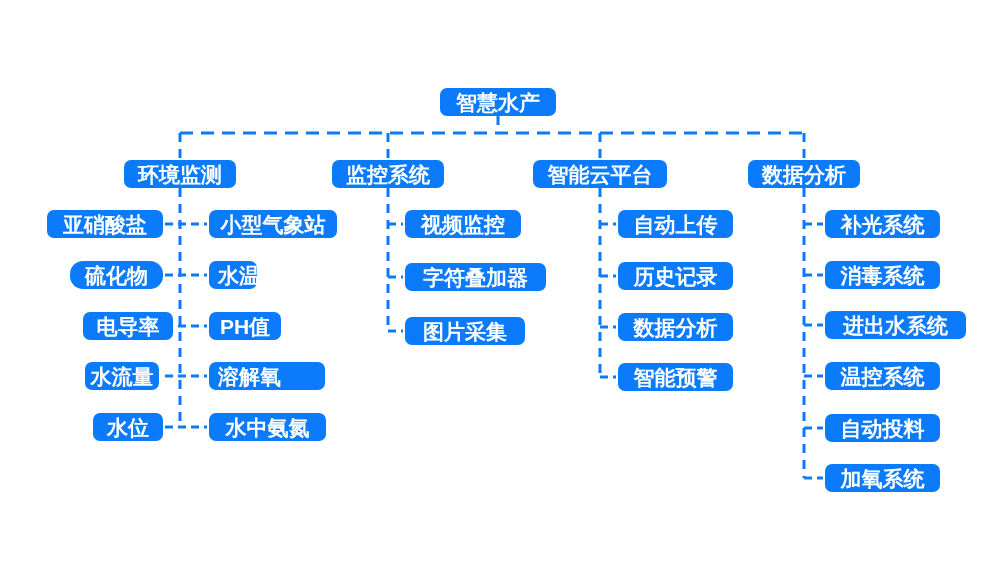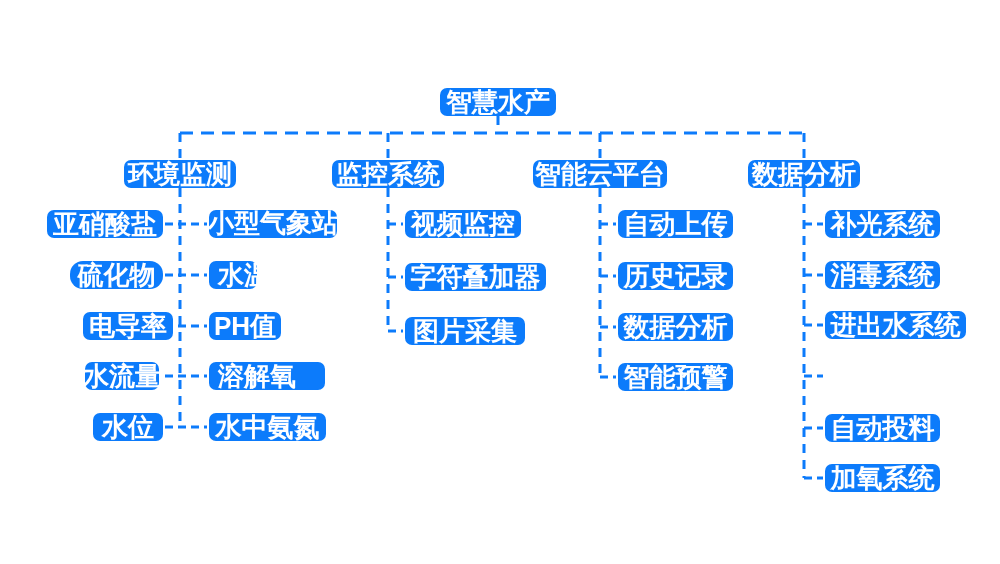--- a/index.html
+++ b/index.html
@@ -17,21 +17,21 @@
   }
   .canvas{position:relative;width:1000px;height:564px;background:var(--color-background);}
   svg.connectors{position:absolute;left:0;top:0;width:1000px;height:564px;}
   svg.connectors path{fill:none;stroke:var(--color-connector);stroke-width:3;}
   .dash-rail{stroke-dasharray:13 8;}
   .dash-spine{stroke-dasharray:9 7;}
   .dash-stub{stroke-dasharray:8 5;}
   .node{
     position:absolute;height:28px;box-sizing:border-box;
     background:var(--color-node);color:var(--color-text);
-    border-radius:7px;font-size:26px;font-weight:bold;line-height:1;
+    border-radius:7px;font-size:21px;font-weight:bold;line-height:1;
     display:flex;align-items:center;justify-content:center;
     white-space:nowrap;cursor:default;
   }
   .node.align-left{justify-content:flex-start;padding-left:9px;}
 </style>
 </head>
 <body>
 
 <div class="canvas">
 
@@ -79,34 +79,35 @@
   <div class="node" style="left:332px;top:160px;width:112px;">监控系统</div>
   <div class="node" style="left:533px;top:160px;width:134px;">智能云平台</div>
   <div class="node" style="left:748px;top:160px;width:112px;">数据分析</div>
 
   <div class="node" style="left:47px;top:210px;width:116px;">亚硝酸盐</div>
   <div class="node" style="left:70px;top:261px;width:93px;border-radius:13px;">硫化物</div>
   <div class="node" style="left:83px;top:312px;width:90px;border-radius:7px;">电导率</div>
   <div class="node" style="left:85px;top:362px;width:74px;">水流量</div>
   <div class="node" style="left:93px;top:413px;width:70px;">水位</div>
 
-  <div class="node" style="left:209px;top:210px;width:128px;font-family:Liberation Serif, serif;">小型气象站</div>
+  <div class="node" style="left:209px;top:210px;width:128px;">小型气象站</div>
   <div class="node align-left" style="left:209px;top:261px;width:48px;">水温</div>
   <div class="node" style="left:209px;top:312px;width:72px;">PH值</div>
   <div class="node align-left" style="left:209px;top:362px;width:116px;">溶解氧</div>
   <div class="node" style="left:209px;top:413px;width:117px;">水中氨氮</div>
 
   <div class="node" style="left:405px;top:210px;width:116px;text-align:right;">视频监控</div>
   <div class="node" style="left:405px;top:263px;width:141px;">字符叠加器</div>
   <div class="node" style="left:405px;top:317px;width:120px;">图片采集</div>
 
   <div class="node" style="left:618px;top:210px;width:115px;">自动上传</div>
   <div class="node" style="left:618px;top:262px;width:115px;">历史记录</div>
   <div class="node" style="left:618px;top:313px;width:115px;">数据分析</div>
   <div class="node" style="left:618px;top:363px;width:115px;">智能预警</div>
 
   <div class="node" style="left:825px;top:210px;width:115px;">补光系统</div>
   <div class="node" style="left:825px;top:261px;width:115px;">消毒系统</div>
   <div class="node" style="left:825px;top:311px;width:141px;">进出水系统</div>
+  <div class="node" style="left:825px;top:362px;width:115px;">温控系统</div>
   <div class="node" style="left:825px;top:414px;width:115px;">自动投料</div>
   <div class="node" style="left:825px;top:464px;width:115px;">加氧系统</div>
 
 </div>
 
 </body></html>

